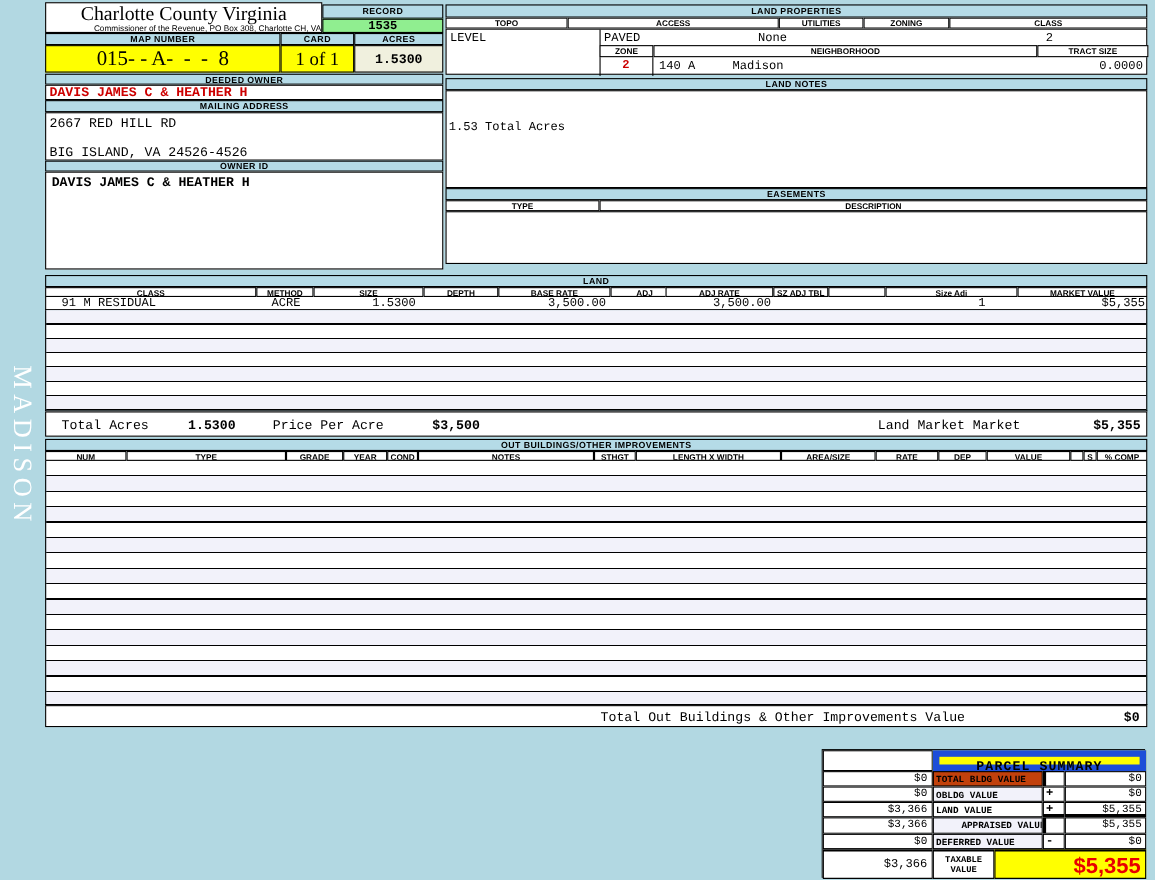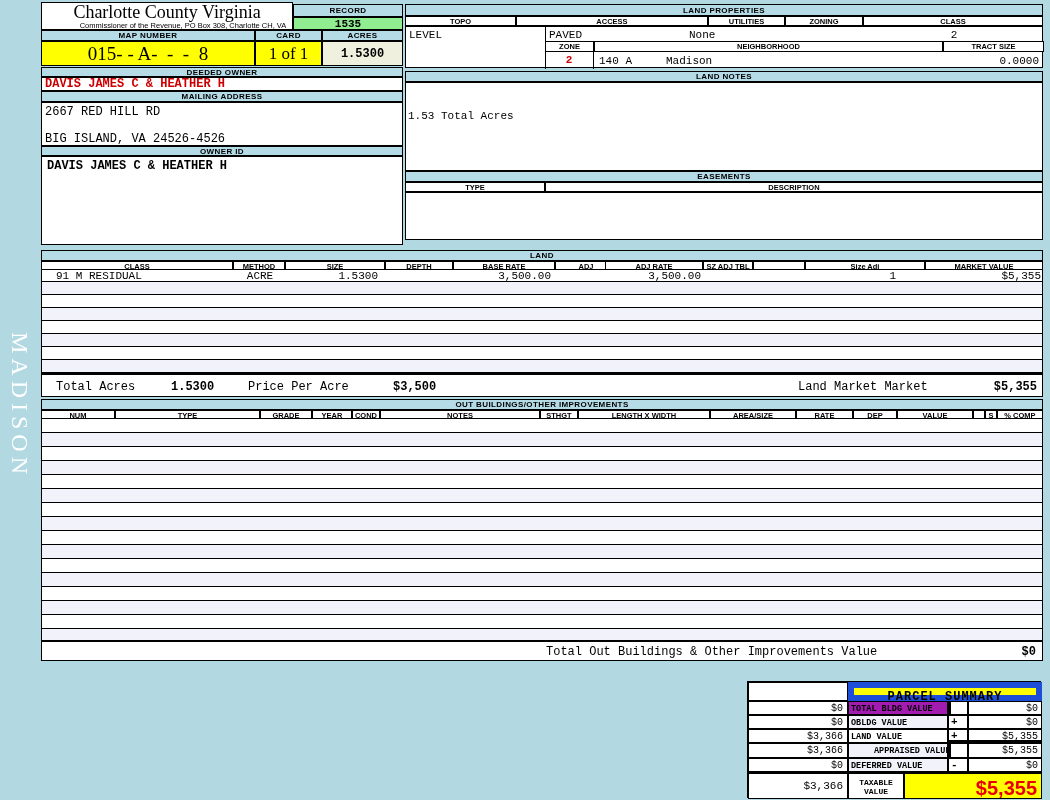--- a/index.html
+++ b/index.html
@@ -34,21 +34,21 @@
 </style>
 </head>
 <body>
 
 <div id="card">
 
   <div class="abs watermark" style="left:6px;top:332px;height:150px;">MADISON</div>
 
   <div class="abs white" style="left:41px;top:2px;width:252px;height:28px;">
     <div style="font:18px 'Liberation Serif',serif;text-align:center;line-height:19px;">Charlotte County Virginia</div>
-    <div style="font:7.5px 'Liberation Sans',sans-serif;text-align:center;line-height:8px;margin-left:32px;">Commissioner of the Revenue, PO Box 308, Charlotte CH, VA</div>
+    <div style="font:7.5px 'Liberation Sans',sans-serif;text-align:right;line-height:8px;margin-left:32px;">Commissioner of the Revenue, PO Box 308, Charlotte CH, VA</div>
   </div>
   <div class="abs bar" style="left:293px;top:4px;width:110px;height:13px;line-height:12px;">RECORD</div>
   <div class="abs" style="left:293px;top:17px;width:110px;height:13px;background:#90ee90;border:1px solid #000;
        font:bold 11px 'Liberation Mono',monospace;text-align:center;line-height:12px;">1535</div>
 
   <div class="abs bar" style="left:41px;top:30px;width:214px;height:11px;">MAP NUMBER</div>
   <div class="abs bar" style="left:255px;top:30px;width:67px;height:11px;">CARD</div>
   <div class="abs bar" style="left:322px;top:30px;width:81px;height:11px;">ACRES</div>
 
   <div class="abs" style="left:41px;top:41px;width:214px;height:25px;background:#ffff00;border:1px solid #000;
@@ -162,21 +162,21 @@
     <div class="valb abs" style="right:6px;top:3px;">$0</div>
   </div>
 
   <div class="abs" style="left:747px;top:681px;width:294px;height:117px;border:1px solid #000;">
 
     <div class="abs white" style="left:0;top:0;width:100px;height:19px;"></div>
     <div class="abs" style="left:100px;top:0;width:194px;height:19px;background:#ffff00;border:6px solid #1d4ed8;
          font:bold 12px 'Liberation Mono',monospace;text-align:center;line-height:18px;letter-spacing:1px;">PARCEL SUMMARY</div>
 
     <div class="abs ps-prior" style="left:0;top:19px;width:100px;height:14px;">$0</div>
-    <div class="abs ps-label" style="left:100px;top:19px;width:100px;height:14px;background:#a21caf;">TOTAL BLDG VALUE</div>
+    <div class="abs ps-label" style="left:100px;top:19px;width:100px;height:14px;background:#c2410c;">TOTAL BLDG VALUE</div>
     <div class="abs ps-op" style="left:200px;top:19px;width:20px;height:14px;border-left:3px solid #000;"></div>
     <div class="abs ps-val" style="left:220px;top:19px;width:74px;height:14px;">$0</div>
 
     <div class="abs ps-prior" style="left:0;top:33px;width:100px;height:14px;">$0</div>
     <div class="abs ps-label" style="left:100px;top:33px;width:100px;height:14px;background:#f2f2fa;">OBLDG VALUE</div>
     <div class="abs ps-op" style="left:200px;top:33px;width:20px;height:14px;">+</div>
     <div class="abs ps-val" style="left:220px;top:33px;width:74px;height:14px;">$0</div>
 
     <div class="abs ps-prior" style="left:0;top:47px;width:100px;height:14px;">$3,366</div>
     <div class="abs ps-label" style="left:100px;top:47px;width:100px;height:14px;background:#fff;">LAND VALUE</div>

